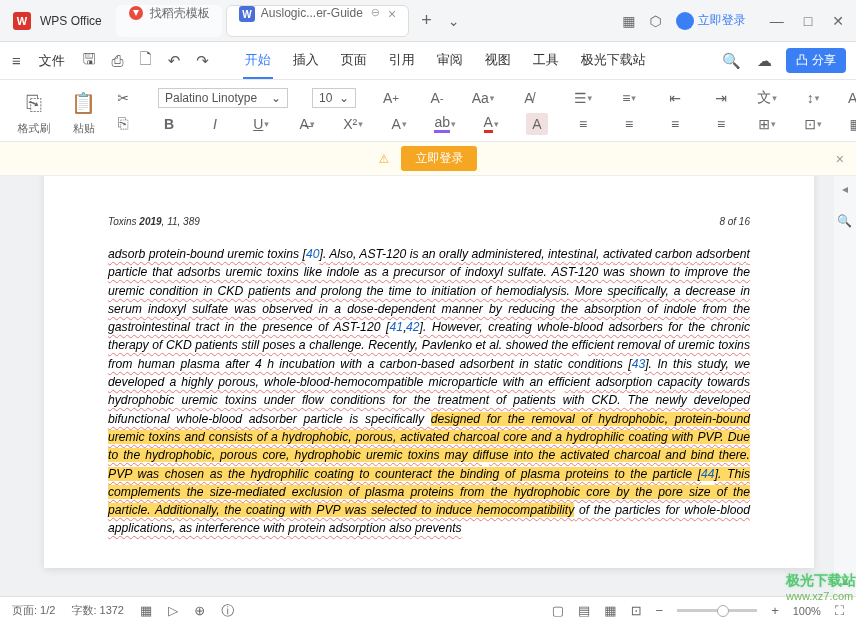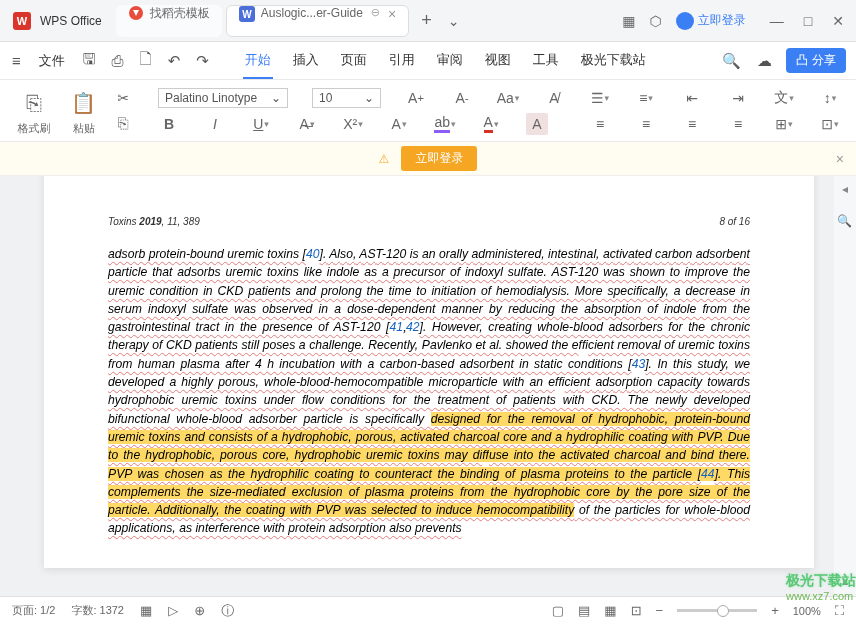--- a/index.html
+++ b/index.html
@@ -32,21 +32,21 @@
 .share-btn { background: #3b7ff5; color: #fff; padding: 4px 10px; border-radius: 4px; font-size: 12px; display: flex; align-items: center; gap: 4px; }
 
 .toolbar { height: 62px; display: flex; align-items: center; background: #fff; padding: 6px 12px; gap: 6px; border-bottom: 1px solid #e8e8e8; }
 .tool-group { display: flex; flex-direction: column; align-items: center; padding: 0 4px; }
 .tool-big { width: 36px; height: 36px; display: flex; align-items: center; justify-content: center; font-size: 20px; color: #666; }
 .tool-label { font-size: 11px; color: #666; }
 .tool-col { display: flex; flex-direction: column; gap: 4px; }
 .tool-row { display: flex; align-items: center; gap: 24px; }
 .divider { width: 1px; height: 44px; background: #e0e0e0; margin: 0 6px; }
 .font-select { border: 1px solid #ccc; padding: 2px 6px; font-size: 12px; width: 130px; background: #fff; display: flex; justify-content: space-between; align-items: center; color: #555; }
-.size-select { border: 1px solid #ccc; padding: 2px 6px; font-size: 12px; width: 69px; background: #fff; display: flex; justify-content: space-between; align-items: center; color: #555; }
+.size-select { border: 1px solid #ccc; padding: 2px 6px; font-size: 12px; width: 44px; background: #fff; display: flex; justify-content: space-between; align-items: center; color: #555; }
 .small-btn { width: 22px; height: 22px; display: flex; align-items: center; justify-content: center; color: #666; font-size: 14px; cursor: pointer; }
 .dd { font-size: 9px; color: #888; margin-left: 1px; }
 .toolbar-expand { width: 36px; height: 48px; border: 1px solid #e0e0e0; border-radius: 4px; display: flex; align-items: center; justify-content: center; margin-left: auto; cursor: pointer; }
 
 .banner { height: 34px; background: #fffdf2; display: flex; align-items: center; justify-content: center; gap: 12px; font-size: 12px; color: #666; border-bottom: 1px solid #eee; position: relative; }
 .banner-icon { color: #f5a623; }
 .banner-btn { background: #f5a623; color: #fff; padding: 4px 14px; border-radius: 3px; font-size: 12px; }
 .banner-close { position: absolute; right: 12px; color: #999; cursor: pointer; font-size: 14px; }
 
 .doc-area { height: 420px; background: #f0f1f3; position: relative; overflow: hidden; }

